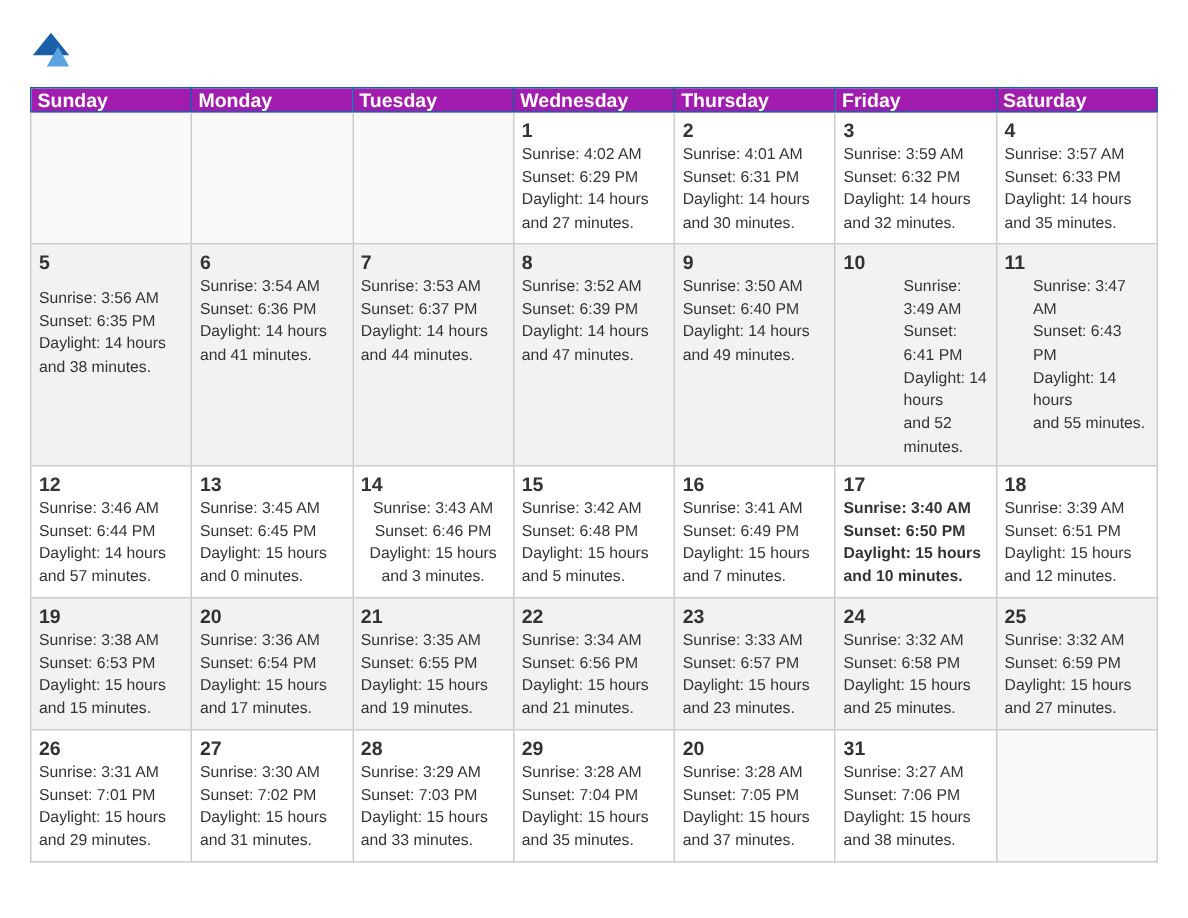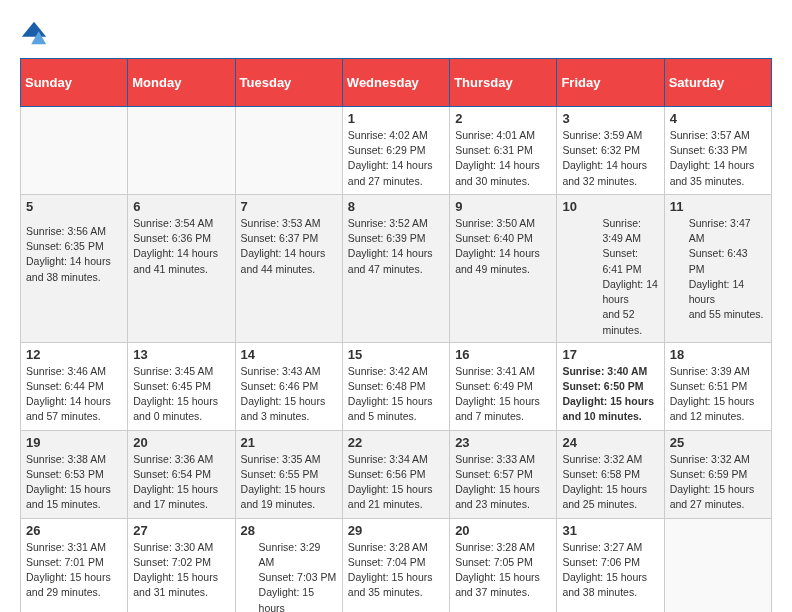--- a/index.html
+++ b/index.html
@@ -46,23 +46,23 @@
       font-size: 16px;
       font-weight: normal;
       color: #333;
     }
     table {
       width: 100%;
       border-collapse: collapse;
       table-layout: fixed;
     }
     th {
-      background: #ef4444;
+      background: #a21caf;
       color: #fff;
-      padding: 16px 4px;
+      padding: 0 4px;
       text-align: left;
       font-size: 13px;
       font-weight: bold;
       border: 1px solid #1a5fa8;
     }
     td {
       border: 1px solid #ccc;
       vertical-align: top;
       padding: 4px 5px;
       font-size: 11px;
@@ -215,21 +215,21 @@
         </td>
         <td>
           <span class="day-num">13</span>
           <div class="day-info" style="white-space: pre-line;">Sunrise: 3:45 AM
 Sunset: 6:45 PM
 Daylight: 15 hours
 and 0 minutes.</div>
         </td>
         <td>
           <span class="day-num">14</span>
-          <div class="day-info" style="white-space: pre-line;">Sunrise: 3:43 AM
+          <div class="day-info" style="white-space: pre-line; text-align: center;">Sunrise: 3:43 AM
 Sunset: 6:46 PM
 Daylight: 15 hours
 and 3 minutes.</div>
         </td>
         <td>
           <span class="day-num">15</span>
           <div class="day-info" style="white-space: pre-line;">Sunrise: 3:42 AM
 Sunset: 6:48 PM
 Daylight: 15 hours
 and 5 minutes.</div>
@@ -317,21 +317,21 @@
         </td>
         <td>
           <span class="day-num">27</span>
           <div class="day-info" style="white-space: pre-line;">Sunrise: 3:30 AM
 Sunset: 7:02 PM
 Daylight: 15 hours
 and 31 minutes.</div>
         </td>
         <td>
           <span class="day-num">28</span>
-          <div class="day-info" style="white-space: pre-line; margin-left: 18px;">Sunrise: 3:29 AM
+          <div class="day-info" style="white-space: pre-line;">Sunrise: 3:29 AM
 Sunset: 7:03 PM
 Daylight: 15 hours
 and 33 minutes.</div>
         </td>
         <td>
           <span class="day-num">29</span>
           <div class="day-info" style="white-space: pre-line;">Sunrise: 3:28 AM
 Sunset: 7:04 PM
 Daylight: 15 hours
 and 35 minutes.</div>

